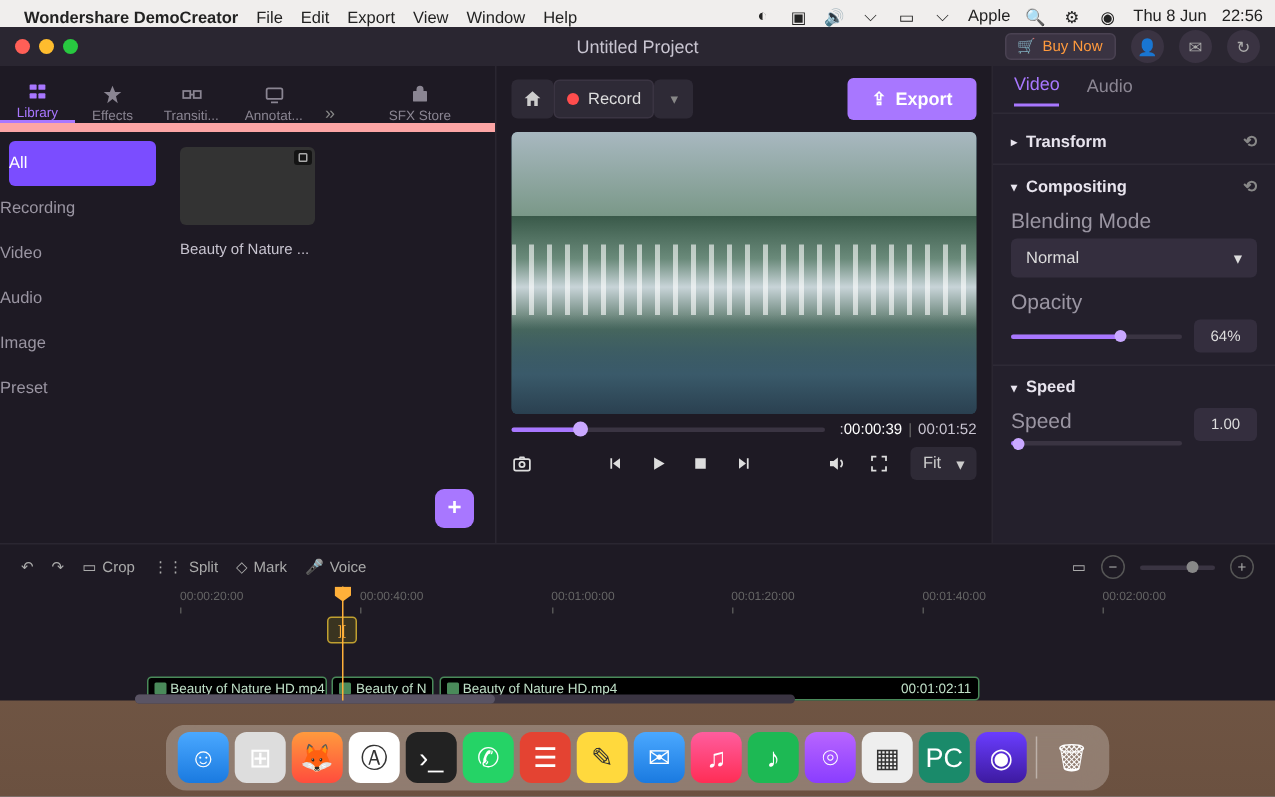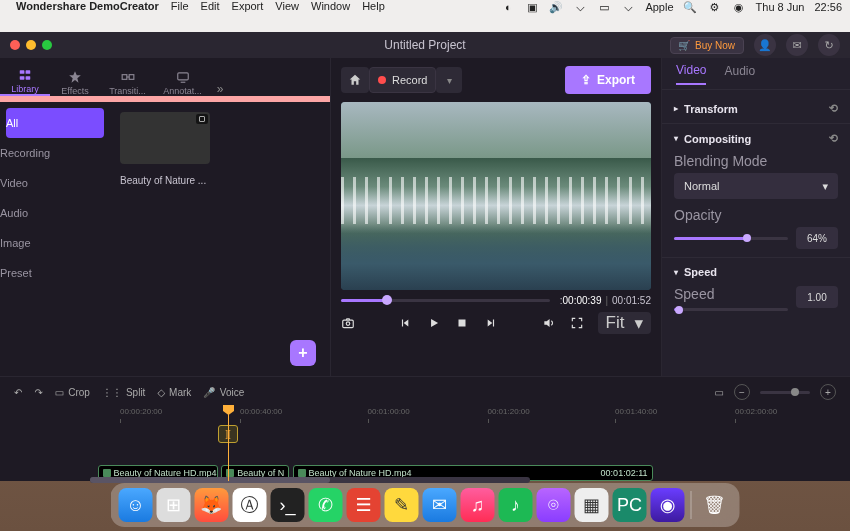--- a/index.html
+++ b/index.html
@@ -1,17 +1,17 @@
 <!DOCTYPE html>
 <html><head>
 <meta charset="utf-8">
 <style>
 *{box-sizing:border-box;margin:0;padding:0;font-family:-apple-system,BlinkMacSystemFont,'Segoe UI',sans-serif;user-select:none}
 body{width:850px;height:531px;background:linear-gradient(180deg,#8a6d5a 0%,#6b5140 100%);overflow:hidden;position:relative}
-.menubar{height:32px;background:rgba(245,245,245,0.95);display:flex;align-items:flex-start;padding:0 8px;font-size:11px;color:#222}
+.menubar{height:18px;background:rgba(245,245,245,0.95);display:flex;align-items:flex-end;padding:0 8px;font-size:11px;color:#222}
 .menubar .apple{font-size:12px;margin-right:8px}
 .menubar .mi{margin-right:12px;cursor:default}
 .menubar .mi.bold{font-weight:600}
 .menubar .right{margin-left:auto;display:flex;align-items:center;gap:10px;font-size:11px}
 .menubar .ric{width:14px;height:14px;display:inline-flex;align-items:center;justify-content:center}
 .titlebar{height:26px;background:#2a2631;display:flex;align-items:center;padding:0 10px}
 .dots{display:flex;gap:6px}
 .dot{width:10px;height:10px;border-radius:50%}
 .dr{background:#ff5f57}.dy{background:#febc2e}.dg{background:#28c840}
 .titlebar .title{position:absolute;left:50%;transform:translateX(-50%);color:#c8c4d0;font-size:12px}
@@ -56,21 +56,21 @@
 .seekbar{flex:1;height:3px;background:#3a3442;border-radius:2px;position:relative}
 .seekfill{position:absolute;left:0;top:0;bottom:0;width:22%;background:#a877ff;border-radius:2px}
 .seekhandle{position:absolute;left:22%;top:50%;transform:translate(-50%,-50%);width:10px;height:10px;border-radius:50%;background:#c9a8ff}
 .times{font-size:10px;color:#c8c4d0}
 .times .cur{color:#fff}
 .times .sep{color:#666;margin:0 4px}
 .btnrow{display:flex;align-items:center;height:26px;gap:14px}
 .pbtn{color:#ddd;cursor:pointer;display:flex;align-items:center;justify-content:center}
 .pbtn svg{width:14px;height:14px}
 .btnrow .spacer{flex:1}
-.fitselect{height:22px;background:#2e2a36;border-radius:4px;display:flex;align-items:center;padding:0 8px;gap:10px;color:#ccc;font-size:17px}
+.fitselect{height:22px;background:#2e2a36;border-radius:4px;display:flex;align-items:center;padding:0 8px;gap:10px;color:#ccc;font-size:11px}
 .rightpanel{width:188px;background:#24202c;display:flex;flex-direction:column}
 .rptabs{height:32px;display:flex;align-items:center;gap:18px;padding:0 14px;border-bottom:1px solid #2e2a36}
 .rptab{font-size:12px;color:#8a8592;cursor:pointer;padding-bottom:6px}
 .rptab.active{color:#a877ff;border-bottom:2px solid #a877ff}
 .rpbody{flex:1;overflow:hidden;padding:4px 0}
 .sect{padding:8px 12px}
 .secthead{display:flex;align-items:center;gap:6px;color:#e8e4ee;font-size:11px;font-weight:600}
 .secthead .tri{font-size:8px}
 .secthead .reset{margin-left:auto;color:#888}
 .field{margin-top:8px}
@@ -177,20 +177,27 @@
         <span>Transiti...</span>
       </div>
       <div class="toptab wider">
         <svg viewBox="0 0 24 24" fill="none" stroke="currentColor" stroke-width="2">
             <rect x="3" y="5" width="18" height="12" rx="2"></rect>
             <path d="M8 21h8"></path>
           </svg>
         <span>Annotat...</span>
       </div>
       <div class="chev">»</div>
+      <div class="sfx">
+        <svg viewBox="0 0 24 24" width="14" height="14" fill="currentColor">
+            <rect x="4" y="8" width="16" height="12" rx="1"></rect>
+            <path d="M8 8V6a4 4 0 018 0v2"></path>
+          </svg>
+        <span>SFX Store</span>
+      </div>
     </div>
     <div class="libbody">
       <div class="sidecats">
         <div class="sidecat active">All</div>
         <div class="sidecat">Recording</div>
         <div class="sidecat">Video</div>
         <div class="sidecat">Audio</div>
         <div class="sidecat">Image</div>
         <div class="sidecat">Preset</div>
       </div>

